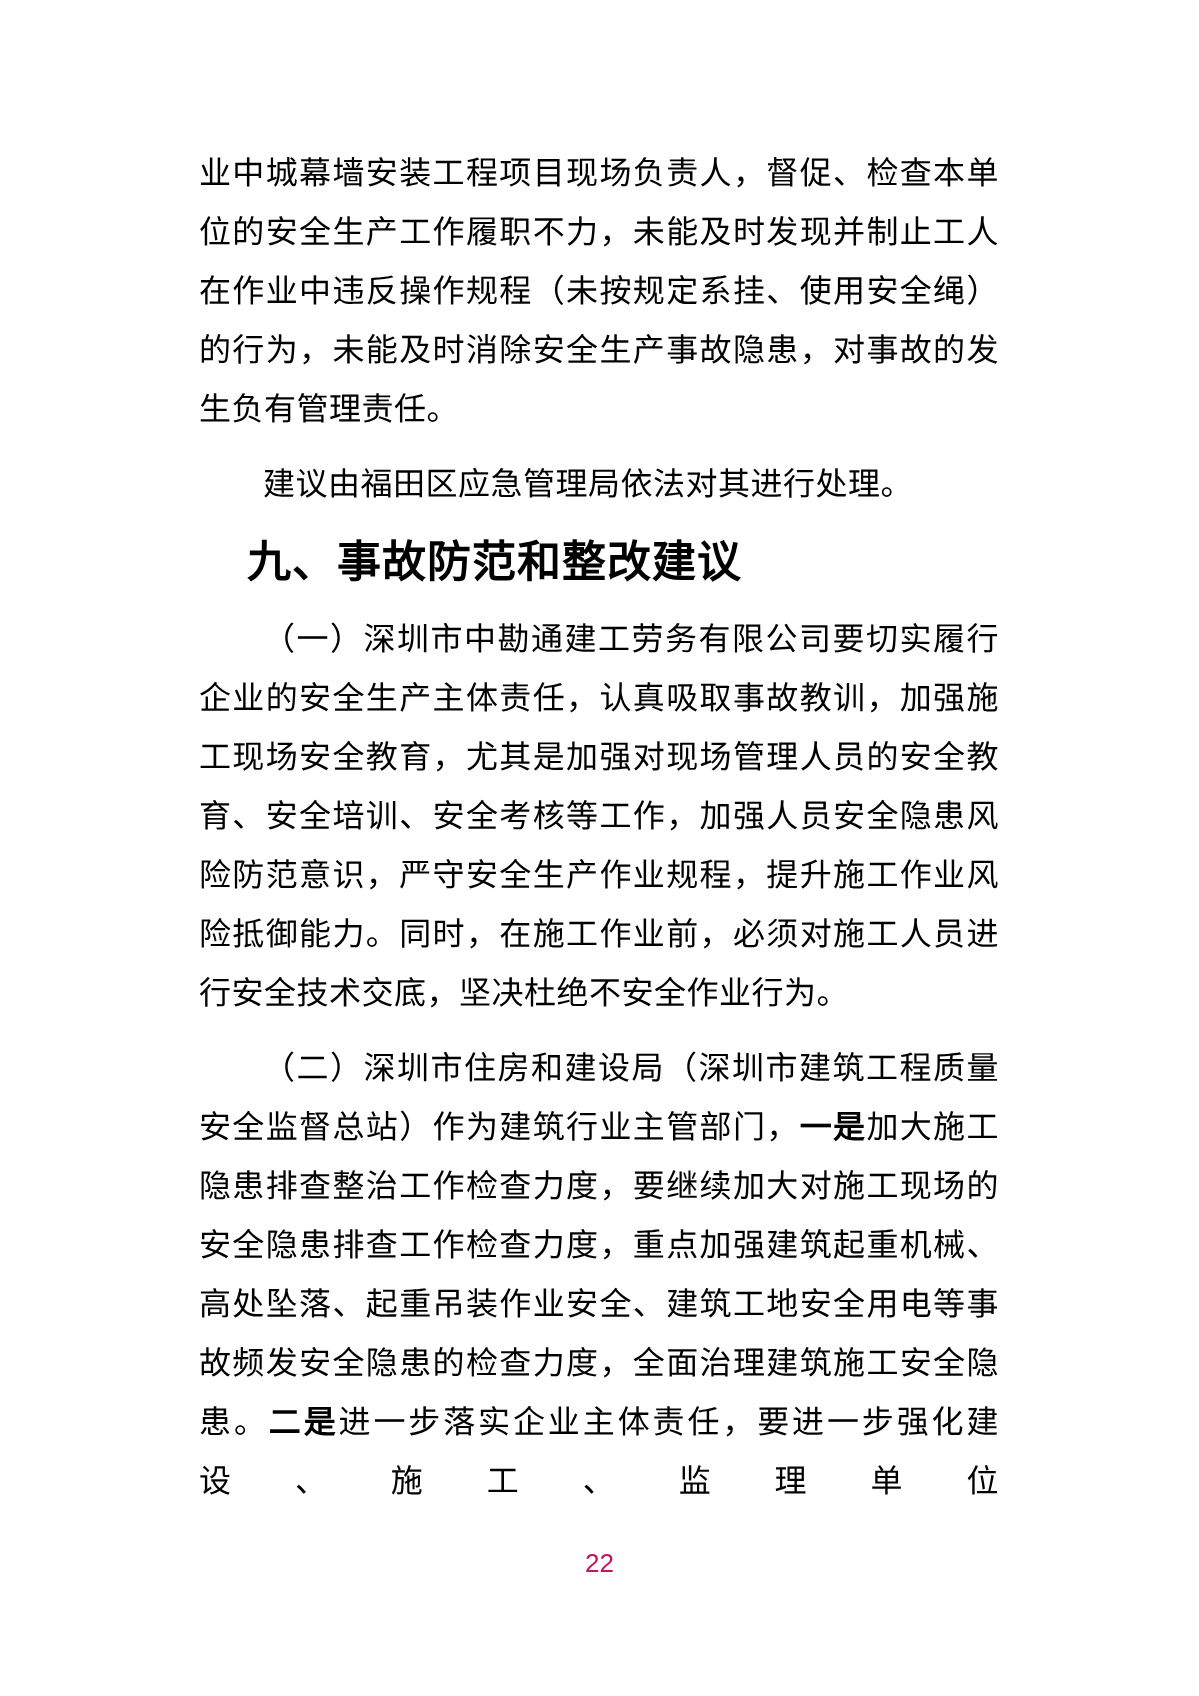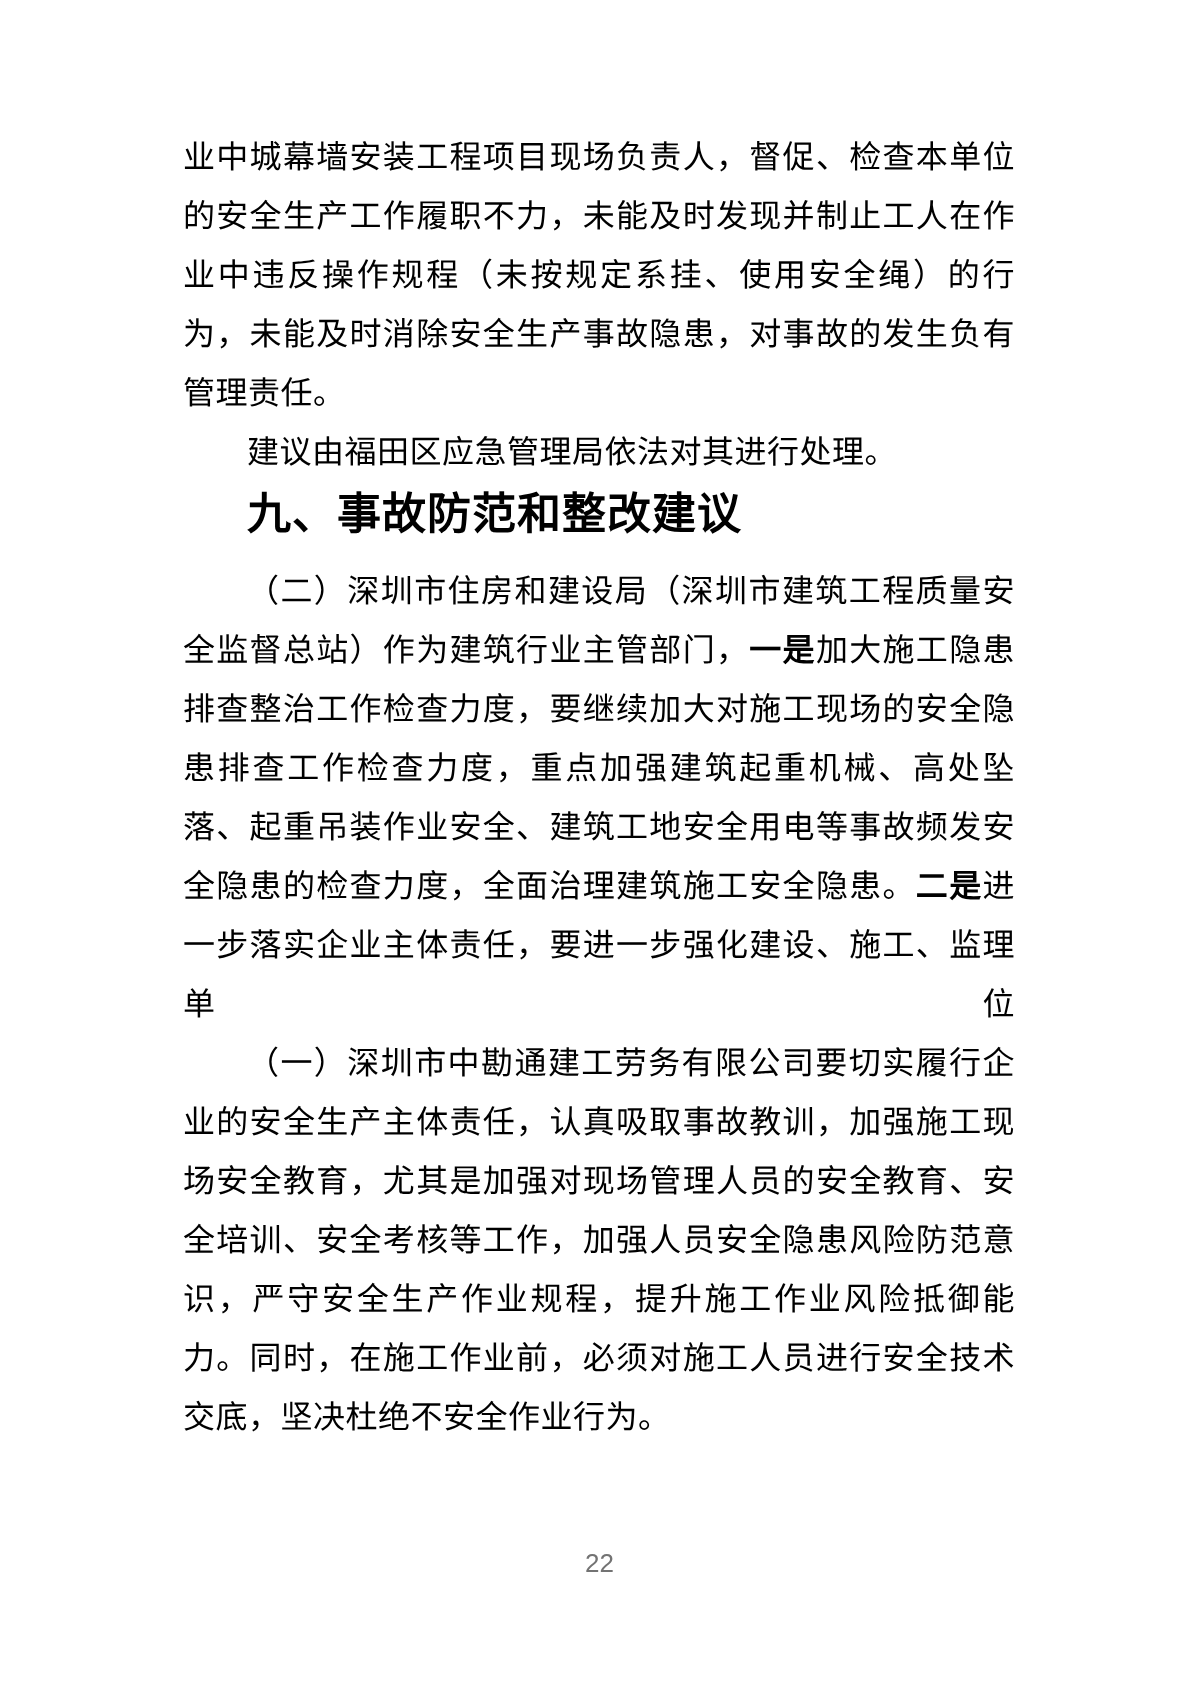--- a/index.html
+++ b/index.html
@@ -21,21 +21,21 @@
     left: 183px;
     top: 128px;
     width: 832px;
     font-size: 32px;
     line-height: 59px;
     text-align: justify;
     text-justify: inter-ideograph;
     letter-spacing: 0.5px;
   }
   .para {
-    margin: 0;
+    margin: 16px;
     padding: 0;
   }
   .para.indent {
     text-indent: 64px;
     font-family: Liberation Serif, serif;
   }
   
   .para.continued {
     text-align-last: justify;
   }
@@ -55,28 +55,28 @@
   }
   .page-number {
     position: absolute;
     left: 0;
     right: 0;
     top: 1548px;
     text-align: center;
     font-family: "Liberation Sans", "DejaVu Sans", sans-serif;
     font-size: 26px;
     line-height: 30px;
-    color: #737373;
+    color: #be185d;
   }
 </style>
 </head>
 <body>
 
 <div class="page">
   <div class="doc-body">
       <p class="para"><span>业中城幕墙安装工程项目现场负责人，督促、检查本单位的安全生产工作履职不力，未能及时发现并制止工人在作业中违反操作规程（未按规定系挂、使用安全绳）的行为，未能及时消除安全生产事故隐患，对事故的发生负有管理责任。</span></p>
       <p class="para indent"><span>建议由福田区应急管理局依法对其进行处理。</span></p>
       <h2 class="heading"><span>九、事故防范和整改建议</span></h2>
+      <p class="para indent"><span>（一）深圳市中勘通建工劳务有限公司要切实履行企业的安全生产主体责任，认真吸取事故教训，加强施工现场安全教育，尤其是加强对现场管理人员的安全教育、安全培训、安全考核等工作，加强人员安全隐患风险防范意识，严守安全生产作业规程，提升施工作业风险抵御能力。同时，在施工作业前，必须对施工人员进行安全技术交底，坚决杜绝不安全作业行为。</span></p>
       <p class="para indent continued"><span>（二）深圳市住房和建设局（深圳市建筑工程质量安全监督总站）作为建筑行业主管部门，</span><span class="bold-run">一是</span><span>加大施工隐患排查整治工作检查力度，要继续加大对施工现场的安全隐患排查工作检查力度，重点加强建筑起重机械、高处坠落、起重吊装作业安全、建筑工地安全用电等事故频发安全隐患的检查力度，全面治理建筑施工安全隐患。</span><span class="bold-run">二是</span><span>进一步落实企业主体责任，要进一步强化建设、施工、监理单位</span></p>
-      <p class="para indent"><span>（一）深圳市中勘通建工劳务有限公司要切实履行企业的安全生产主体责任，认真吸取事故教训，加强施工现场安全教育，尤其是加强对现场管理人员的安全教育、安全培训、安全考核等工作，加强人员安全隐患风险防范意识，严守安全生产作业规程，提升施工作业风险抵御能力。同时，在施工作业前，必须对施工人员进行安全技术交底，坚决杜绝不安全作业行为。</span></p>
     </div>
   <div class="page-number">22</div>
 </div>
 
 </body></html>

